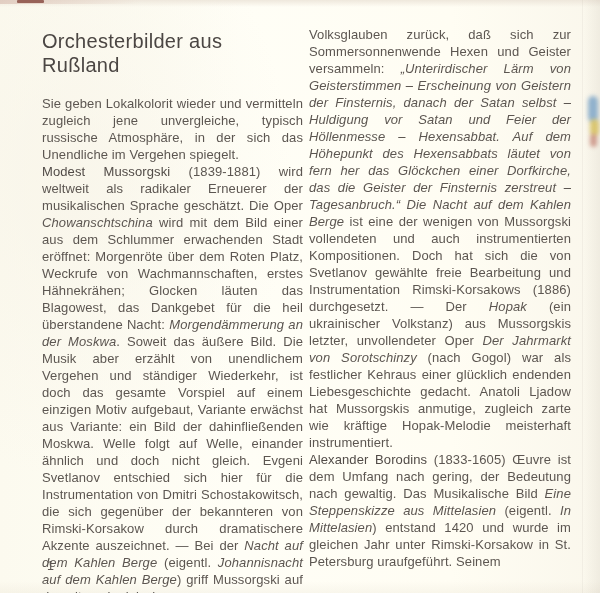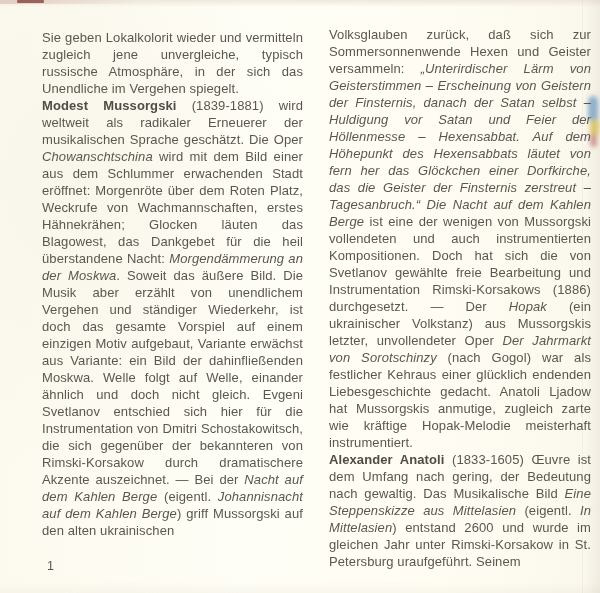--- a/index.html
+++ b/index.html
@@ -20,55 +20,56 @@
     background:#84463c; opacity:.8; border-radius:1px; }
   .top-tint { position:absolute; top:0; left:0; width:140px; height:4px;
     background:linear-gradient(90deg, #ddc4b8, rgba(236,224,212,0)); opacity:.75; }
   .smudge { position:absolute; border-radius:5px; filter:blur(2px); }
   .smudge-blue   { right:2px; top:96px;  width:10px; height:26px; background:#6f9cc4; opacity:.75; }
   .smudge-yellow { right:1px; top:119px; width:9px;  height:17px; background:#d4bc55; opacity:.8; }
   .smudge-red    { right:3px; top:134px; width:7px;  height:13px; background:#b25a4a; opacity:.55; }
 
   .col { position:absolute; }
   .col-left  { left:42px;  width:261px; top:29px; }
-  .col-right { left:329px; width:262px; top:26px; }
+  .col-right { left:309px; width:262px; top:26px; }
 
   .title {
     font-size:20px; font-weight:400; color:#4b4643;
     letter-spacing:.3px; margin:0 0 18px 0; line-height:24px;
   }
   .para {
     margin:0; text-align:justify; font-size:13px; line-height:17px;
     color:#5c5651; letter-spacing:.1px;
   }
-  .para b { font-weight:700; color:#514b47; }
+  .para b { font-weight:400; color:#514b47; }
   .para i { font-style:italic; }
   .pagenum {
     position:absolute; left:47px; top:558px;
     font-size:12.5px; line-height:17px; color:#5c5651;
   }
 </style>
 </head>
 <body>
 
 <div class="page">
 
   <div class="edge-right-shade"></div>
   <div class="edge-crease"></div>
   <div class="top-tint"></div>
   <div class="corner-mark"></div>
   <div class="smudge smudge-blue"></div>
   <div class="smudge smudge-yellow"></div>
   <div class="smudge smudge-red"></div>
 
   <div class="col col-left">
+    <h1 class="title">Orchesterbilder aus Rußland</h1>
     <p class="para"><span>Sie geben Lokalkolorit wieder und vermitteln zugleich jene unvergleiche, typisch russische Atmosphäre, in der sich das Unendliche im Vergehen spiegelt.</span></p>
     <p class="para"><b>Modest Mussorgski</b><span> (1839-1881) wird weltweit als radikaler Erneuerer der musikalischen Sprache geschätzt. Die Oper </span><i>Chowanschtschina</i><span> wird mit dem Bild einer aus dem Schlummer erwachenden Stadt eröffnet: Morgenröte über dem Roten Platz, Weckrufe von Wachmannschaften, erstes Hähnekrähen; Glocken läuten das Blagowest, das Dankgebet für die heil überstandene Nacht: </span><i>Morgendämmerung an der Moskwa</i><span>. Soweit das äußere Bild. Die Musik aber erzählt von unendlichem Vergehen und ständiger Wiederkehr, ist doch das gesamte Vorspiel auf einem einzigen Motiv aufgebaut, Variante erwächst aus Variante: ein Bild der dahinfließenden Moskwa. Welle folgt auf Welle, einander ähnlich und doch nicht gleich. Evgeni Svetlanov entschied sich hier für die Instrumentation von Dmitri Schostakowitsch, die sich gegenüber der bekannteren von Rimski-Korsakow durch dramatischere Akzente auszeichnet. — Bei der </span><i>Nacht auf dem Kahlen Berge</i><span> (eigentl. </span><i>Johannisnacht auf dem Kahlen Berge</i><span>) griff Mussorgski auf den alten ukrainischen</span></p>
   </div>
 
   <div class="col col-right">
     <p class="para"><span>Volksglauben zurück, daß sich zur Sommersonnenwende Hexen und Geister versammeln: </span><i>„Unterirdischer Lärm von Geisterstimmen – Erscheinung von Geistern der Finsternis, danach der Satan selbst – Huldigung vor Satan und Feier der Höllenmesse – Hexensabbat. Auf dem Höhepunkt des Hexensabbats läutet von fern her das Glöckchen einer Dorfkirche, das die Geister der Finsternis zerstreut – Tagesanbruch.“</i><span> </span><i>Die Nacht auf dem Kahlen Berge</i><span> ist eine der wenigen von Mussorgski vollendeten und auch instrumentierten Kompositionen. Doch hat sich die von Svetlanov gewählte freie Bearbeitung und Instrumentation Rimski-Korsakows (1886) durchgesetzt. — Der </span><i>Hopak</i><span> (ein ukrainischer Volkstanz) aus Mussorgskis letzter, unvollendeter Oper </span><i>Der Jahrmarkt von Sorotschinzy</i><span> (nach Gogol) war als festlicher Kehraus einer glücklich endenden Liebesgeschichte gedacht. Anatoli Ljadow hat Mussorgskis anmutige, zugleich zarte wie kräftige Hopak-Melodie meisterhaft instrumentiert.</span></p>
-    <p class="para"><b>Alexander Anatoli</b><span> (1833-1605) Œuvre ist dem Umfang nach gering, der Bedeutung nach gewaltig. Das Musikalische Bild </span><i>Eine Steppenskizze aus Mittelasien</i><span> (eigentl. </span><i>In Mittelasien</i><span>) entstand 2600 und wurde im gleichen Jahr unter Rimski-Korsakow in St. Petersburg uraufgeführt. Seinem</span></p>
+    <p class="para"><b>Alexander Borodins</b><span> (1833-1605) Œuvre ist dem Umfang nach gering, der Bedeutung nach gewaltig. Das Musikalische Bild </span><i>Eine Steppenskizze aus Mittelasien</i><span> (eigentl. </span><i>In Mittelasien</i><span>) entstand 1420 und wurde im gleichen Jahr unter Rimski-Korsakow in St. Petersburg uraufgeführt. Seinem</span></p>
   </div>
 
   <div class="pagenum">1</div>
 
 </div>
 
 </body></html>

